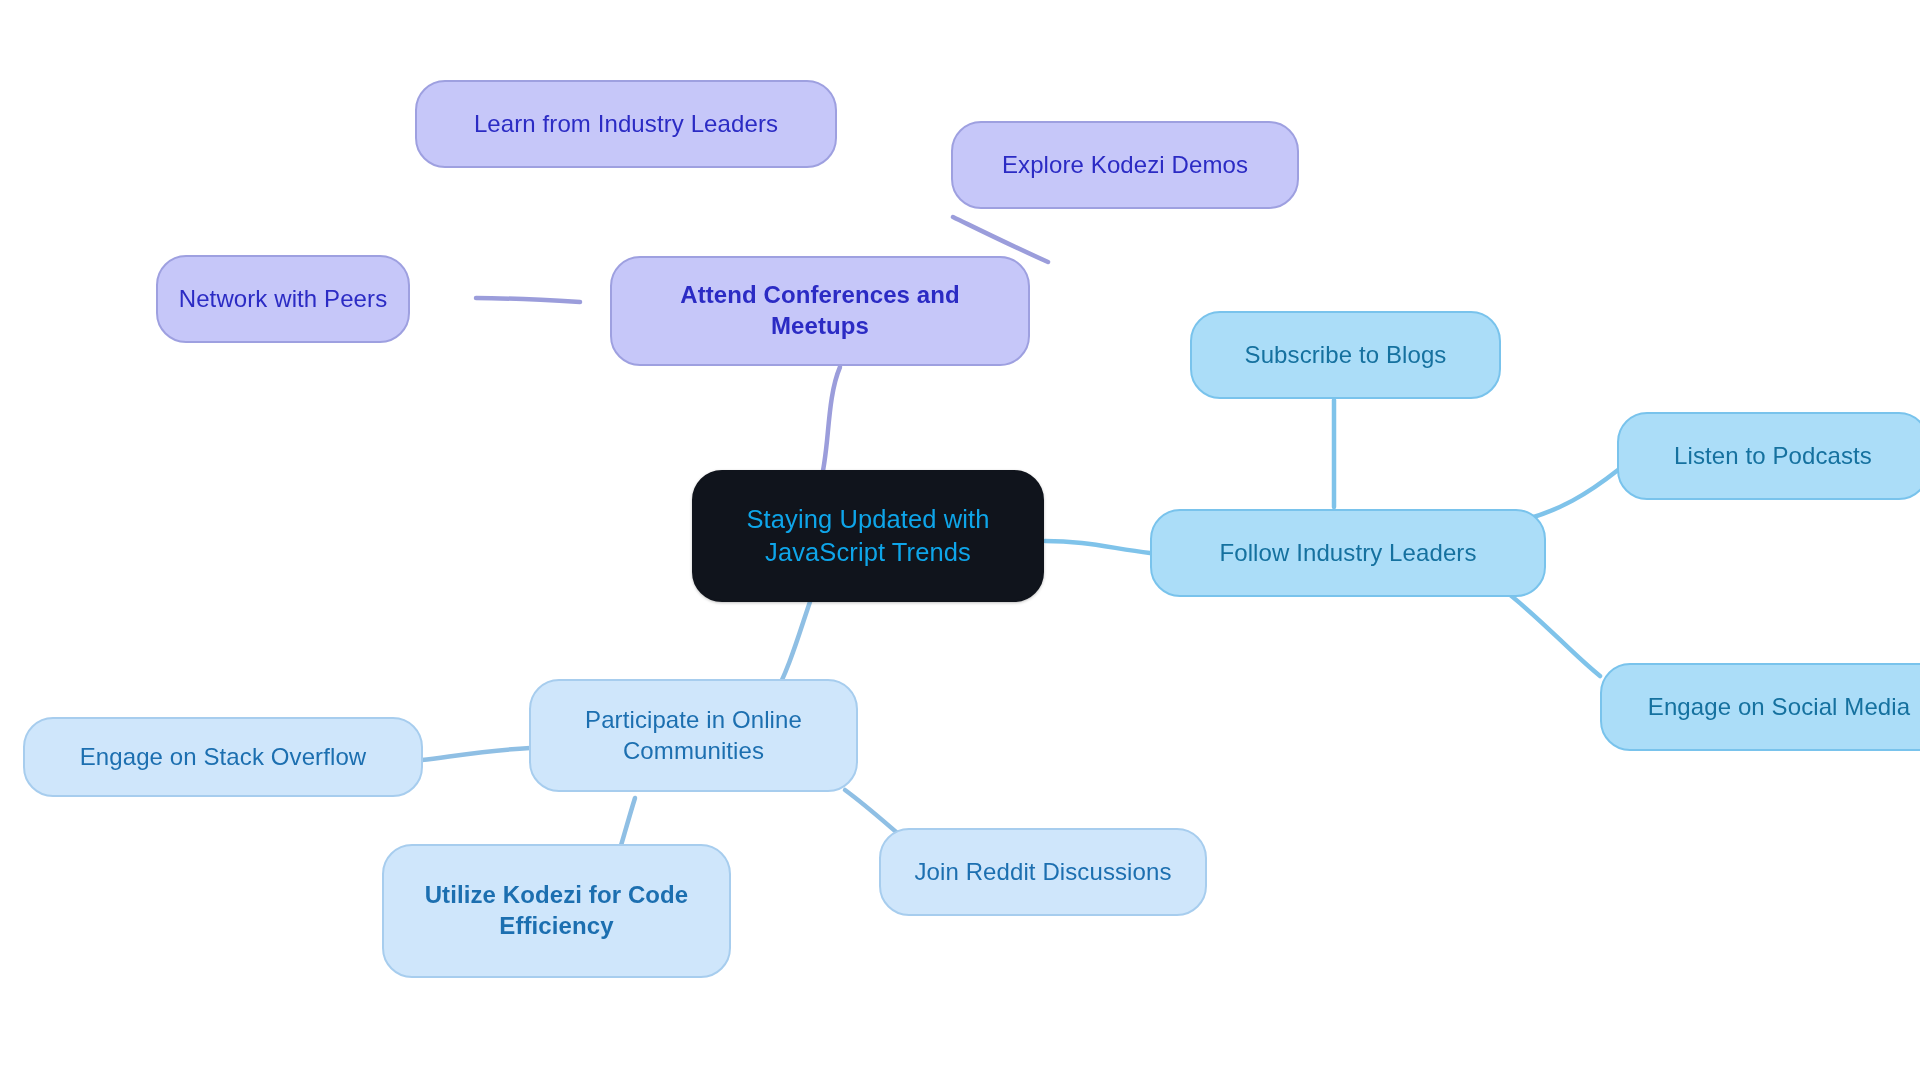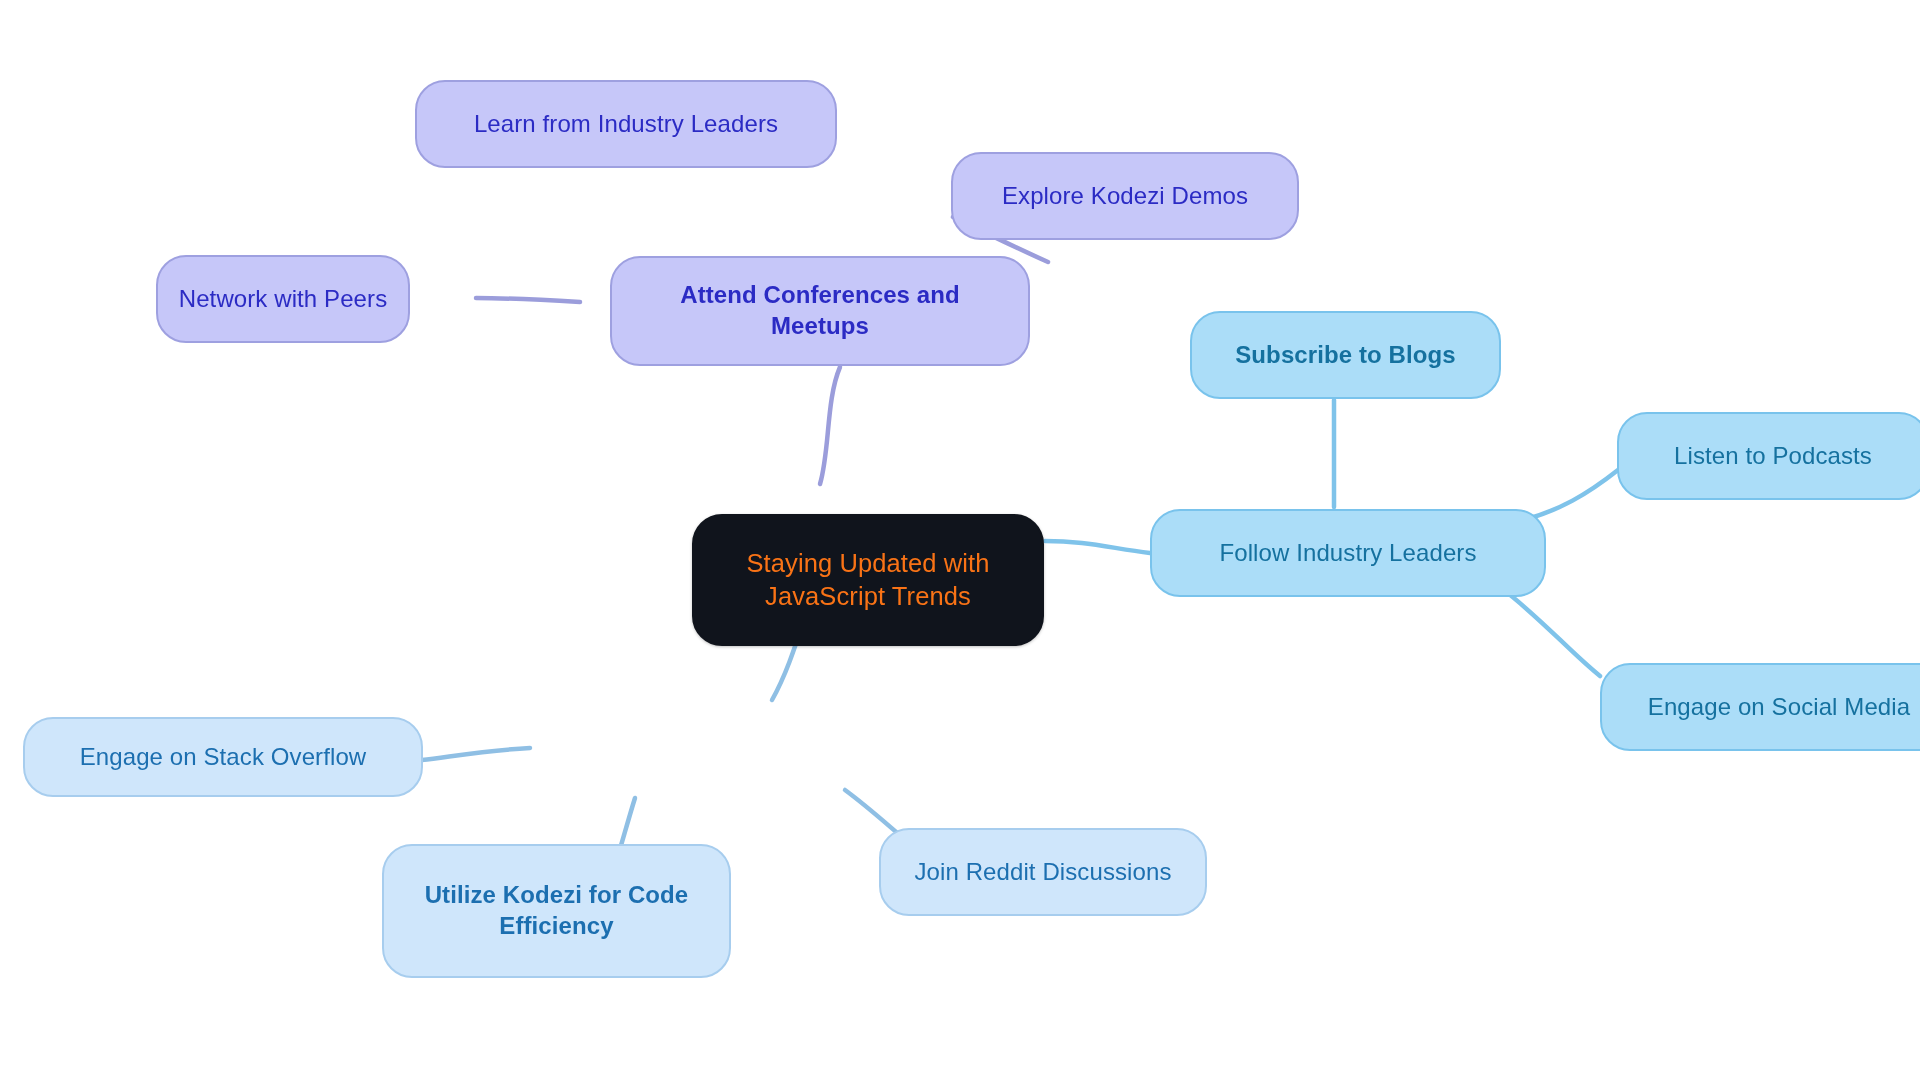--- a/index.html
+++ b/index.html
@@ -33,25 +33,24 @@
     border-style: solid;
     border-width: 2px;
     line-height: 1.28;
     white-space: pre-line;
     letter-spacing: 0.1px;
     z-index: 5;
   }
   .node-root {
     background: #10141c;
     border-color: #10141c;
-    color: #f97316;
+    color: #0ea5e9;
     border-radius: 30px;
     font-size: 25.5px;
     box-shadow: 0 1px 3px rgba(0,0,0,0.25);
-    margin-top: 44px;
   }
   .node-purple {
     background: #c6c7f9;
     border-color: #9ea0e0;
     color: #2b2bc4;
     border-radius: 30px;
     font-size: 24px;
   }
   .node-purple-branch {
     background: #c6c7f9;
@@ -102,32 +101,34 @@
   </svg>
 
   <div class="node node-root" style="left:692px; top:470px; width:352px; height:132px;">Staying Updated with
 JavaScript Trends</div>
 
   <div class="node node-purple-branch" style="left:610px; top:256px; width:420px; height:110px;font-weight:bold;">Attend Conferences and
 Meetups</div>
 
   <div class="node node-purple" style="left:415px; top:80px; width:422px; height:88px;">Learn from Industry Leaders</div>
 
-  <div class="node node-purple" style="left:951px; top:121px; width:348px; height:88px;margin-top:31px;">Explore Kodezi Demos</div>
+  <div class="node node-purple" style="left:951px; top:121px; width:348px; height:88px;">Explore Kodezi Demos</div>
 
   <div class="node node-purple" style="left:156px; top:255px; width:254px; height:88px;">Network with Peers</div>
 
   <div class="node node-sky" style="left:1150px; top:509px; width:396px; height:88px;">Follow Industry Leaders</div>
 
-  <div class="node node-sky" style="left:1190px; top:311px; width:311px; height:88px;font-weight:bold;">Subscribe to Blogs</div>
+  <div class="node node-sky" style="left:1190px; top:311px; width:311px; height:88px;">Subscribe to Blogs</div>
 
   <div class="node node-sky" style="left:1617px; top:412px; width:312px; height:88px;">Listen to Podcasts</div>
 
   <div class="node node-sky" style="left:1600px; top:663px; width:358px; height:88px;">Engage on Social Media</div>
 
+  <div class="node node-lightblue" style="left:529px; top:679px; width:329px; height:113px;">Participate in Online
+Communities</div>
 
   <div class="node node-lightblue" style="left:23px; top:717px; width:400px; height:80px;">Engage on Stack Overflow</div>
 
   <div class="node node-lightblue" style="left:382px; top:844px; width:349px; height:134px;font-weight:bold;">Utilize Kodezi for Code
 Efficiency</div>
 
   <div class="node node-lightblue" style="left:879px; top:808px; width:328px; height:88px;margin-top:20px;">Join Reddit Discussions</div>
 
 </div>
 

